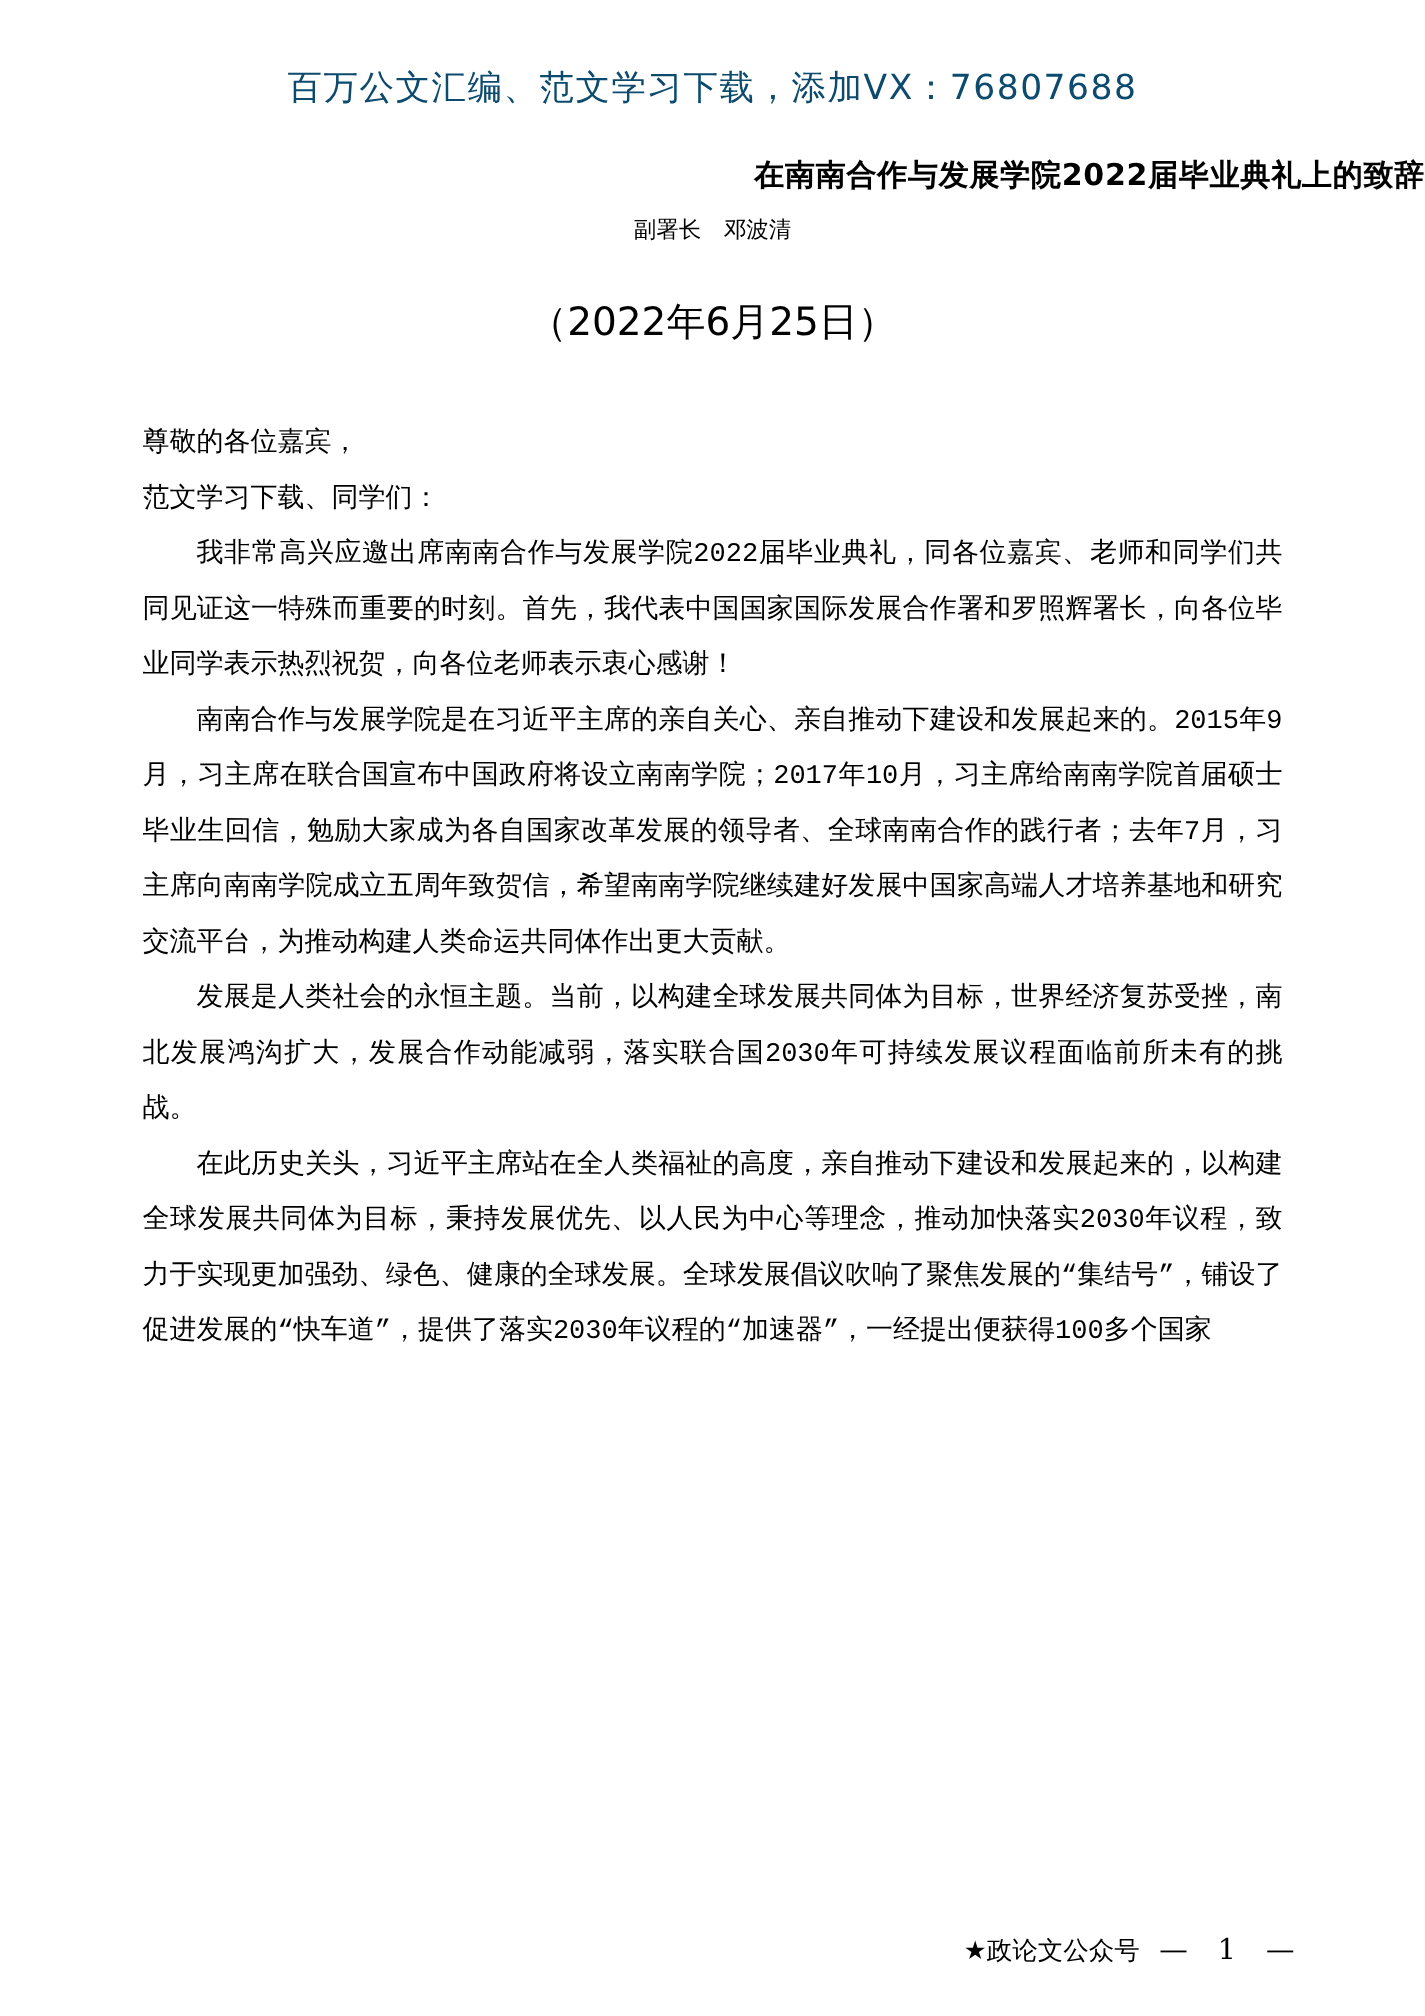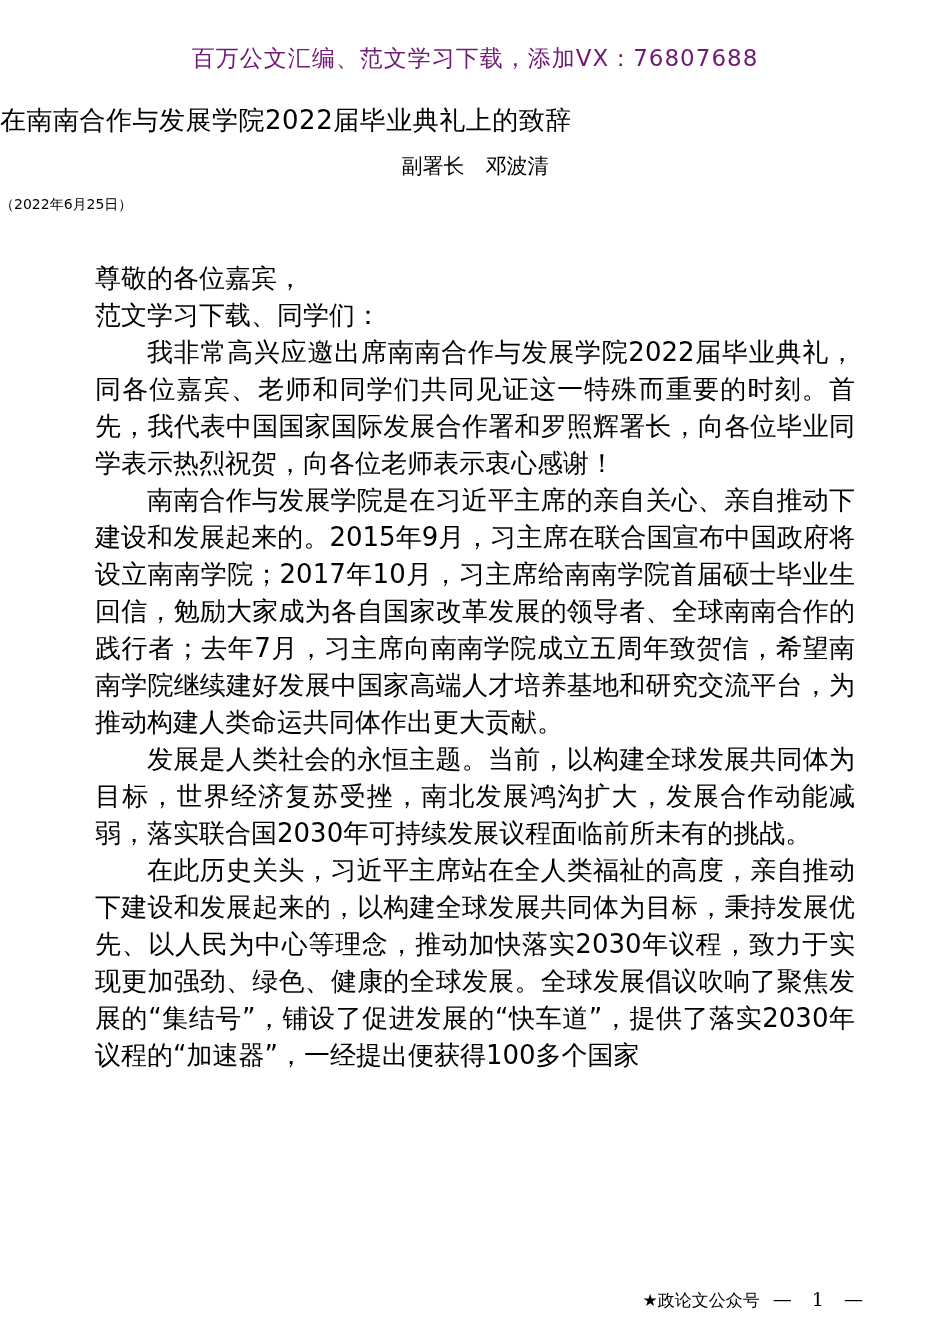--- a/index.html
+++ b/index.html
@@ -17,45 +17,47 @@
   }
   .page {
     width: 100%;
     height: 100%;
     position: relative;
   }
   .ad-header {
     padding-top: 43px;
     text-align: center;
     font-size: 23px;
-    color: #701a75;
+    color: #0c4a6e;
     letter-spacing: 1px;
   }
   .doc-title {
     margin: 29px 0 0 0;
-    text-align: left;
-    font-size: 26px;
-    font-weight: normal;
+    text-align: right;
+    font-size: 20px;
+    font-weight: bold;
     letter-spacing: 0.5px;
   }
   .byline {
     margin-top: 14px;
     text-align: center;
-    font-size: 21px;
+    font-size: 15px;
   }
   .date-line {
-    margin-top: 16px;
-    font-size: 14px;
+    margin-top: 34px;
+    text-align: center;
+    font-size: 26px;
   }
   .body-text {
     margin: 46px 95px 0 95px;
-    font-size: 26px;
+    font-size: 18px;
     line-height: 37px;
     text-align: justify;
     text-justify: inter-ideograph;
+    font-family: Liberation Mono, monospace;
   }
   .para {
     margin: 0;
     text-indent: 2em;
   }
   .para.no-indent {
     text-indent: 0;
   }
   .footer {
     position: absolute;

